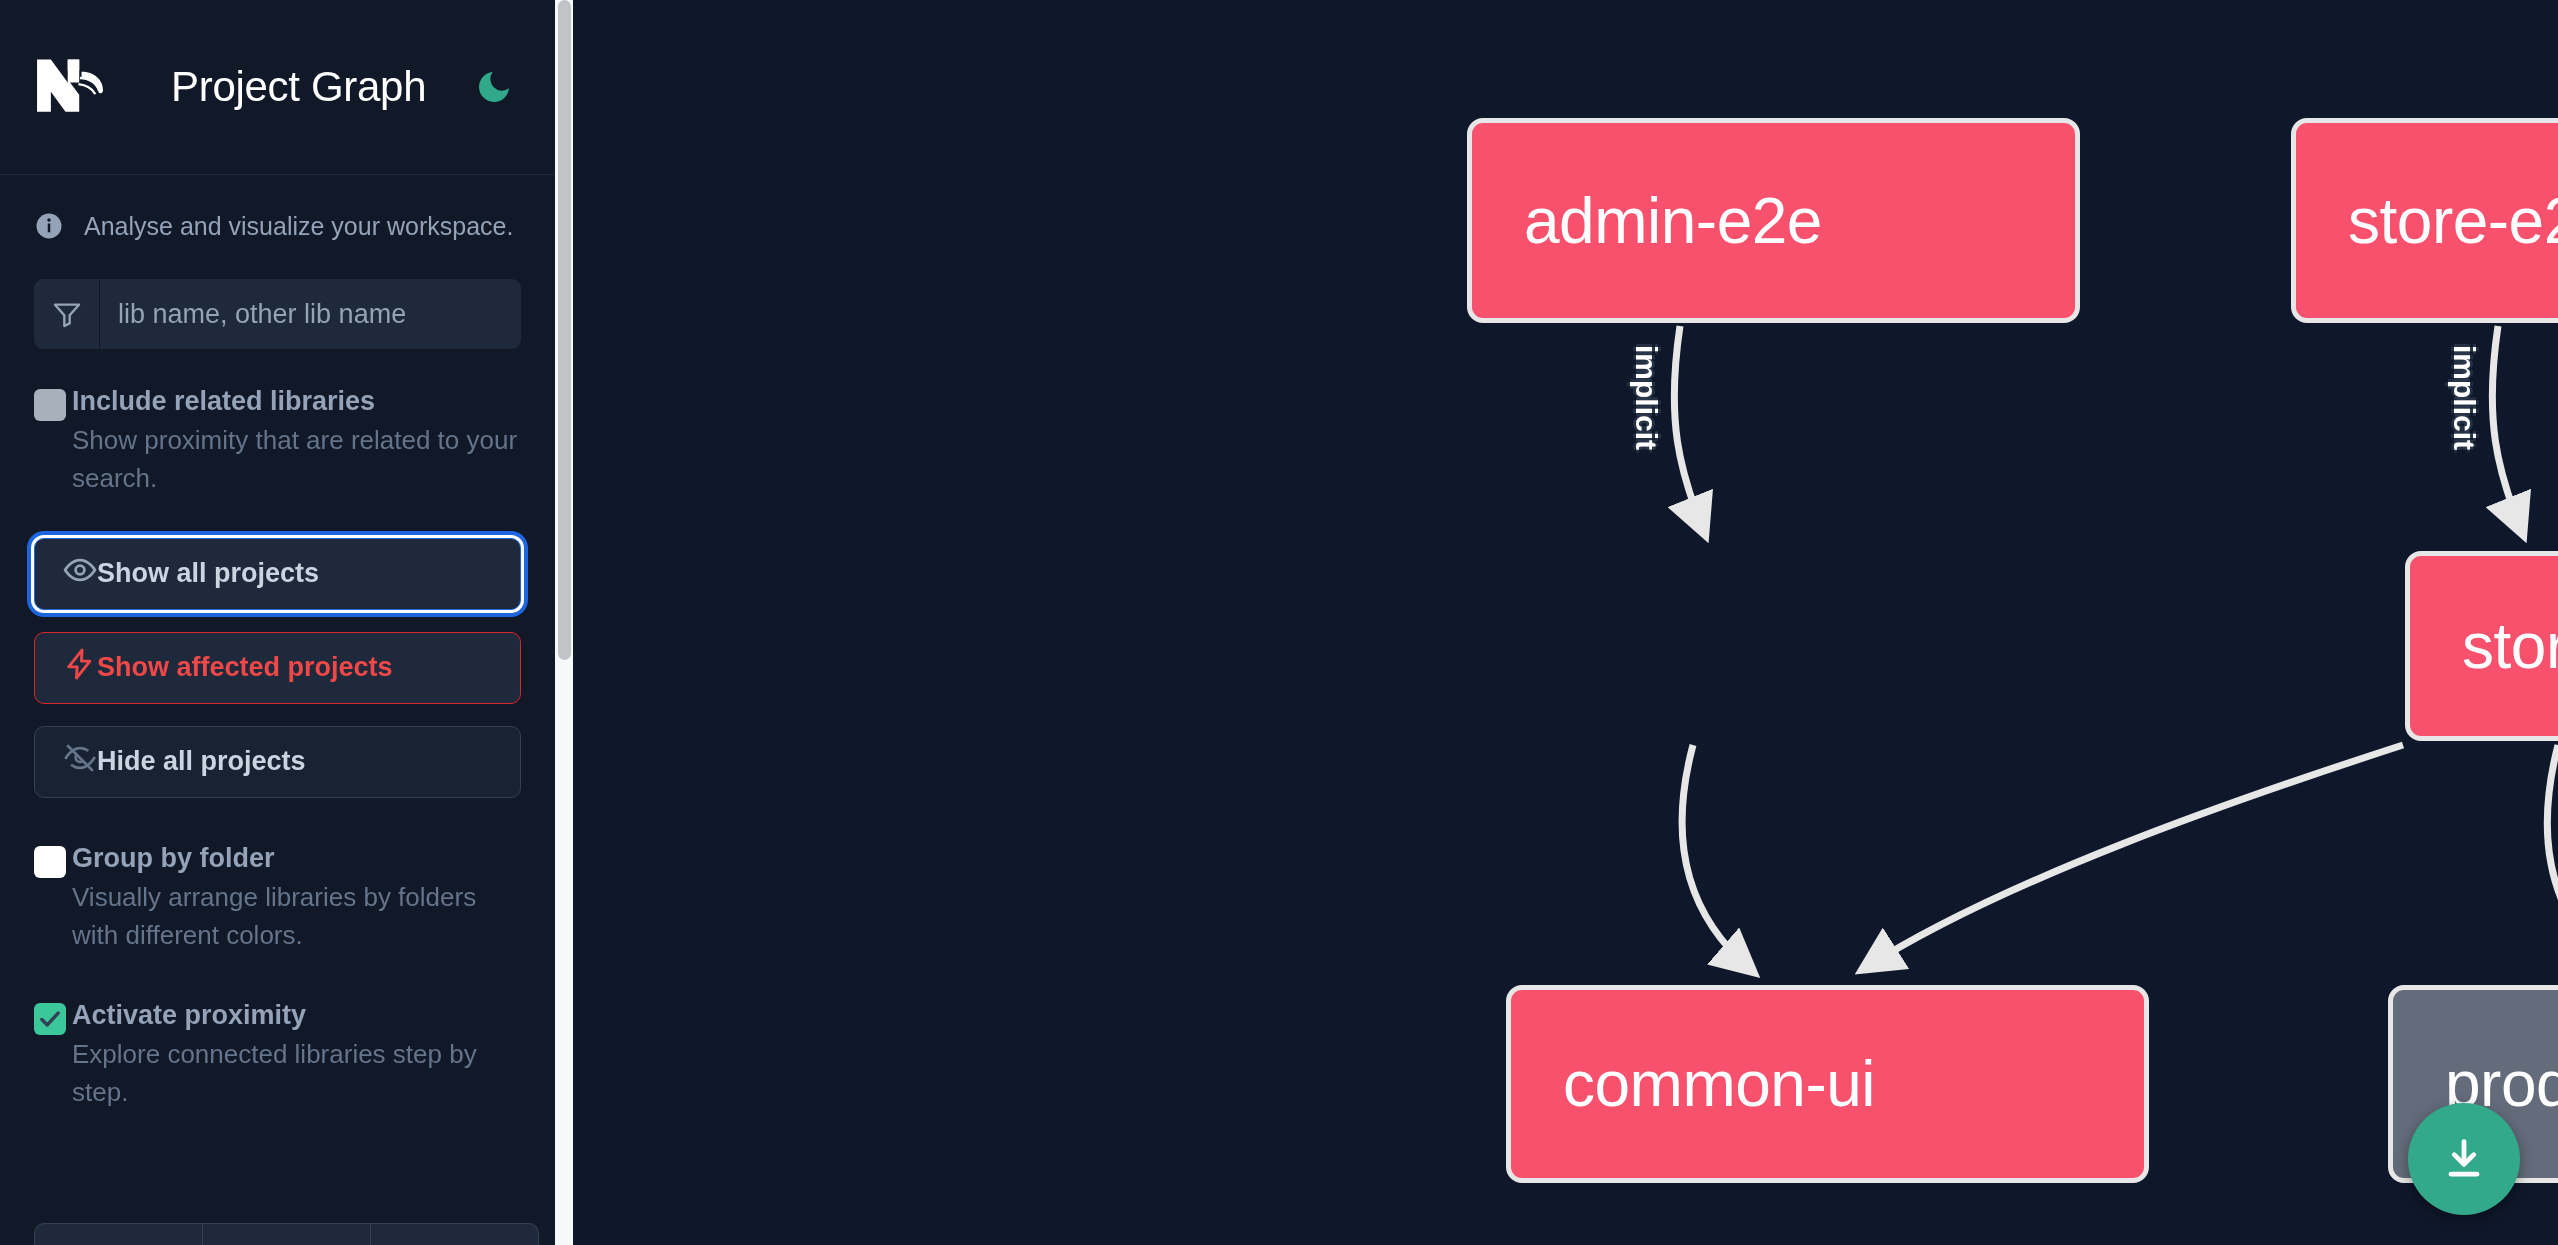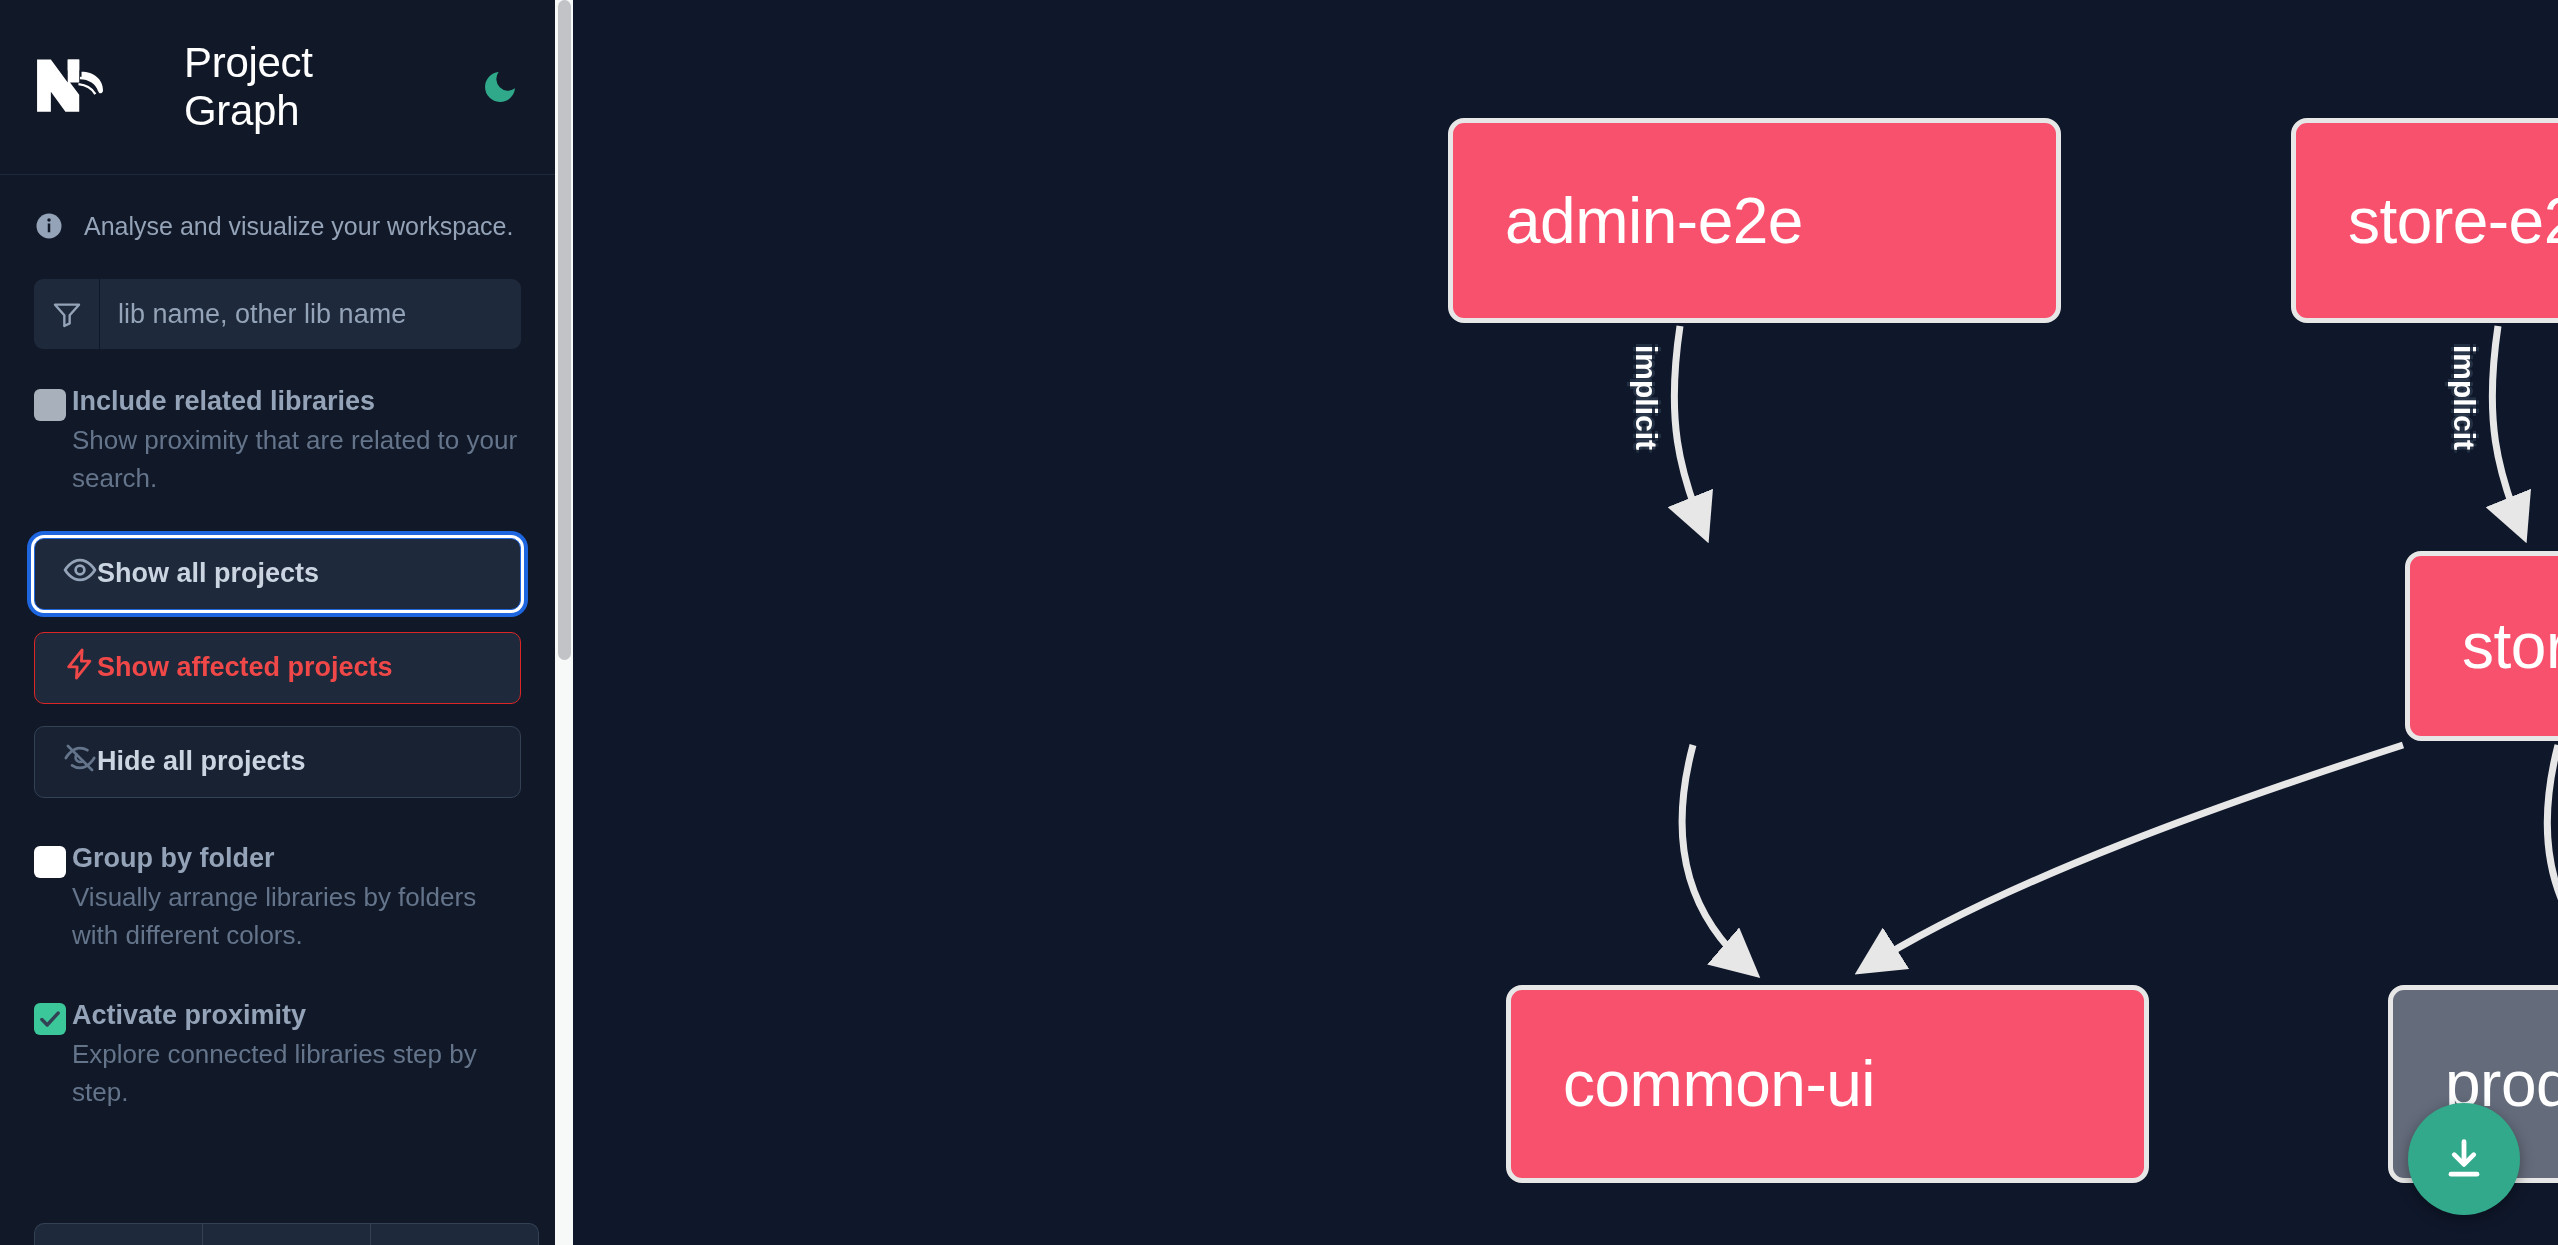--- a/index.html
+++ b/index.html
@@ -21,21 +21,21 @@
   }
   #sidebar-scroll {
     position: absolute; inset: 0 18px 0 0;
     overflow: hidden;
   }
   .sb-header {
     display: flex; align-items: center;
     height: 175px;
     padding: 0 34px;
     border-bottom: 1px solid #1E293B;
-    gap: 16px;
+    gap: 3px;
   }
   .nx-logo { width: 92px; height: 64px; flex: 0 0 92px; }
   .app-title {
     font-size: 42px; font-weight: 500; color: #FFFFFF;
     margin-left: 42px; letter-spacing: -0.3px;
   }
   .moon-btn {
     margin-left: 42px; width: 46px; height: 46px;
     display: flex; align-items: center; justify-content: center;
     cursor: pointer;
@@ -305,21 +305,21 @@
       </defs>
       <g fill="none" stroke="#E7E7E7" stroke-width="7" marker-end="url(#arw)">
         <path d="M1107 326 C1093 420 1106 470 1131 532"></path>
         <path d="M1925 326 C1911 420 1924 470 1949 532"></path>
         <path d="M1120 745 C1092 850 1120 920 1178 970"></path>
         <path d="M1830 745 C1660 800 1430 880 1292 968"></path>
         <path d="M1985 745 C1958 850 1984 920 2038 968"></path>
       </g>
     </svg>
 
-    <div class="gnode pink" style="left:875px;top:118px;width:613px;height:205px;">
+    <div class="gnode pink" style="left:894px;top:118px;width:613px;height:205px;">
       <span>admin-e2e</span>
     </div>
     <div class="gnode pink" style="left:1718px;top:118px;width:570px;height:205px;">
       <span>store-e2e</span>
     </div>
     <div class="gnode pink" style="left:1832px;top:551px;width:345px;height:190px;">
       <span>store</span>
     </div>
     <div class="gnode pink" style="left:933px;top:985px;width:643px;height:198px;">
       <span>common-ui</span>

